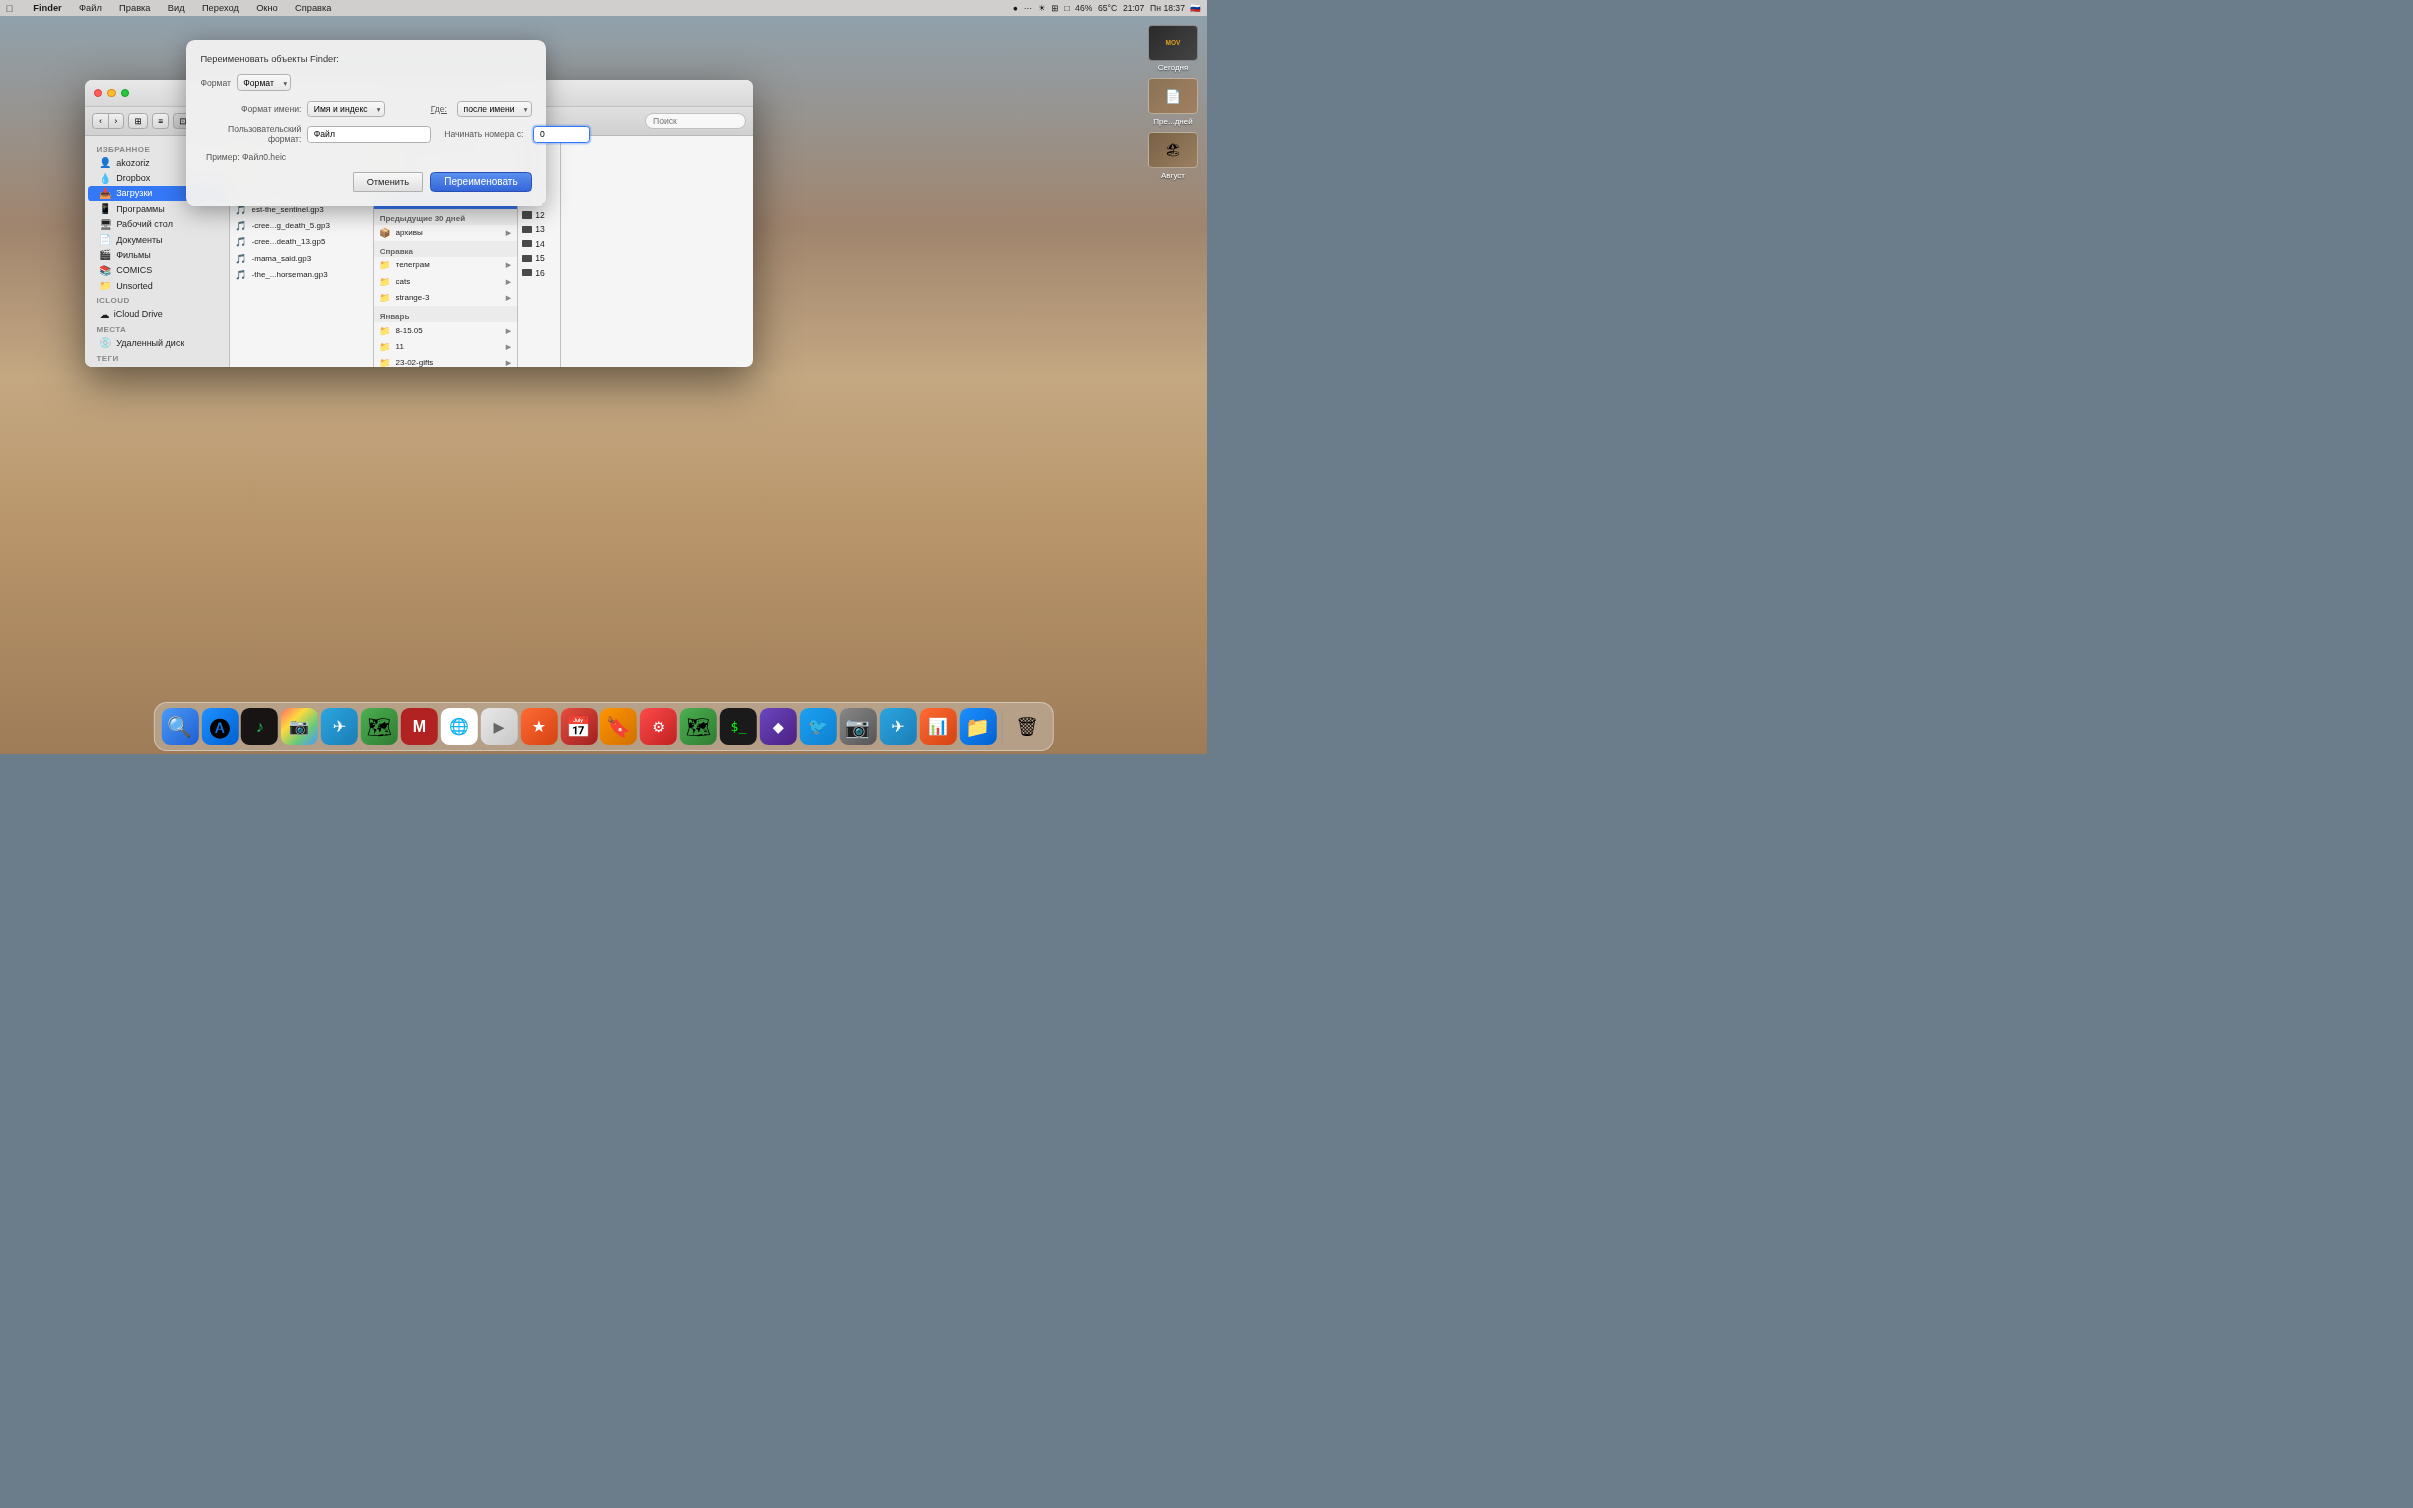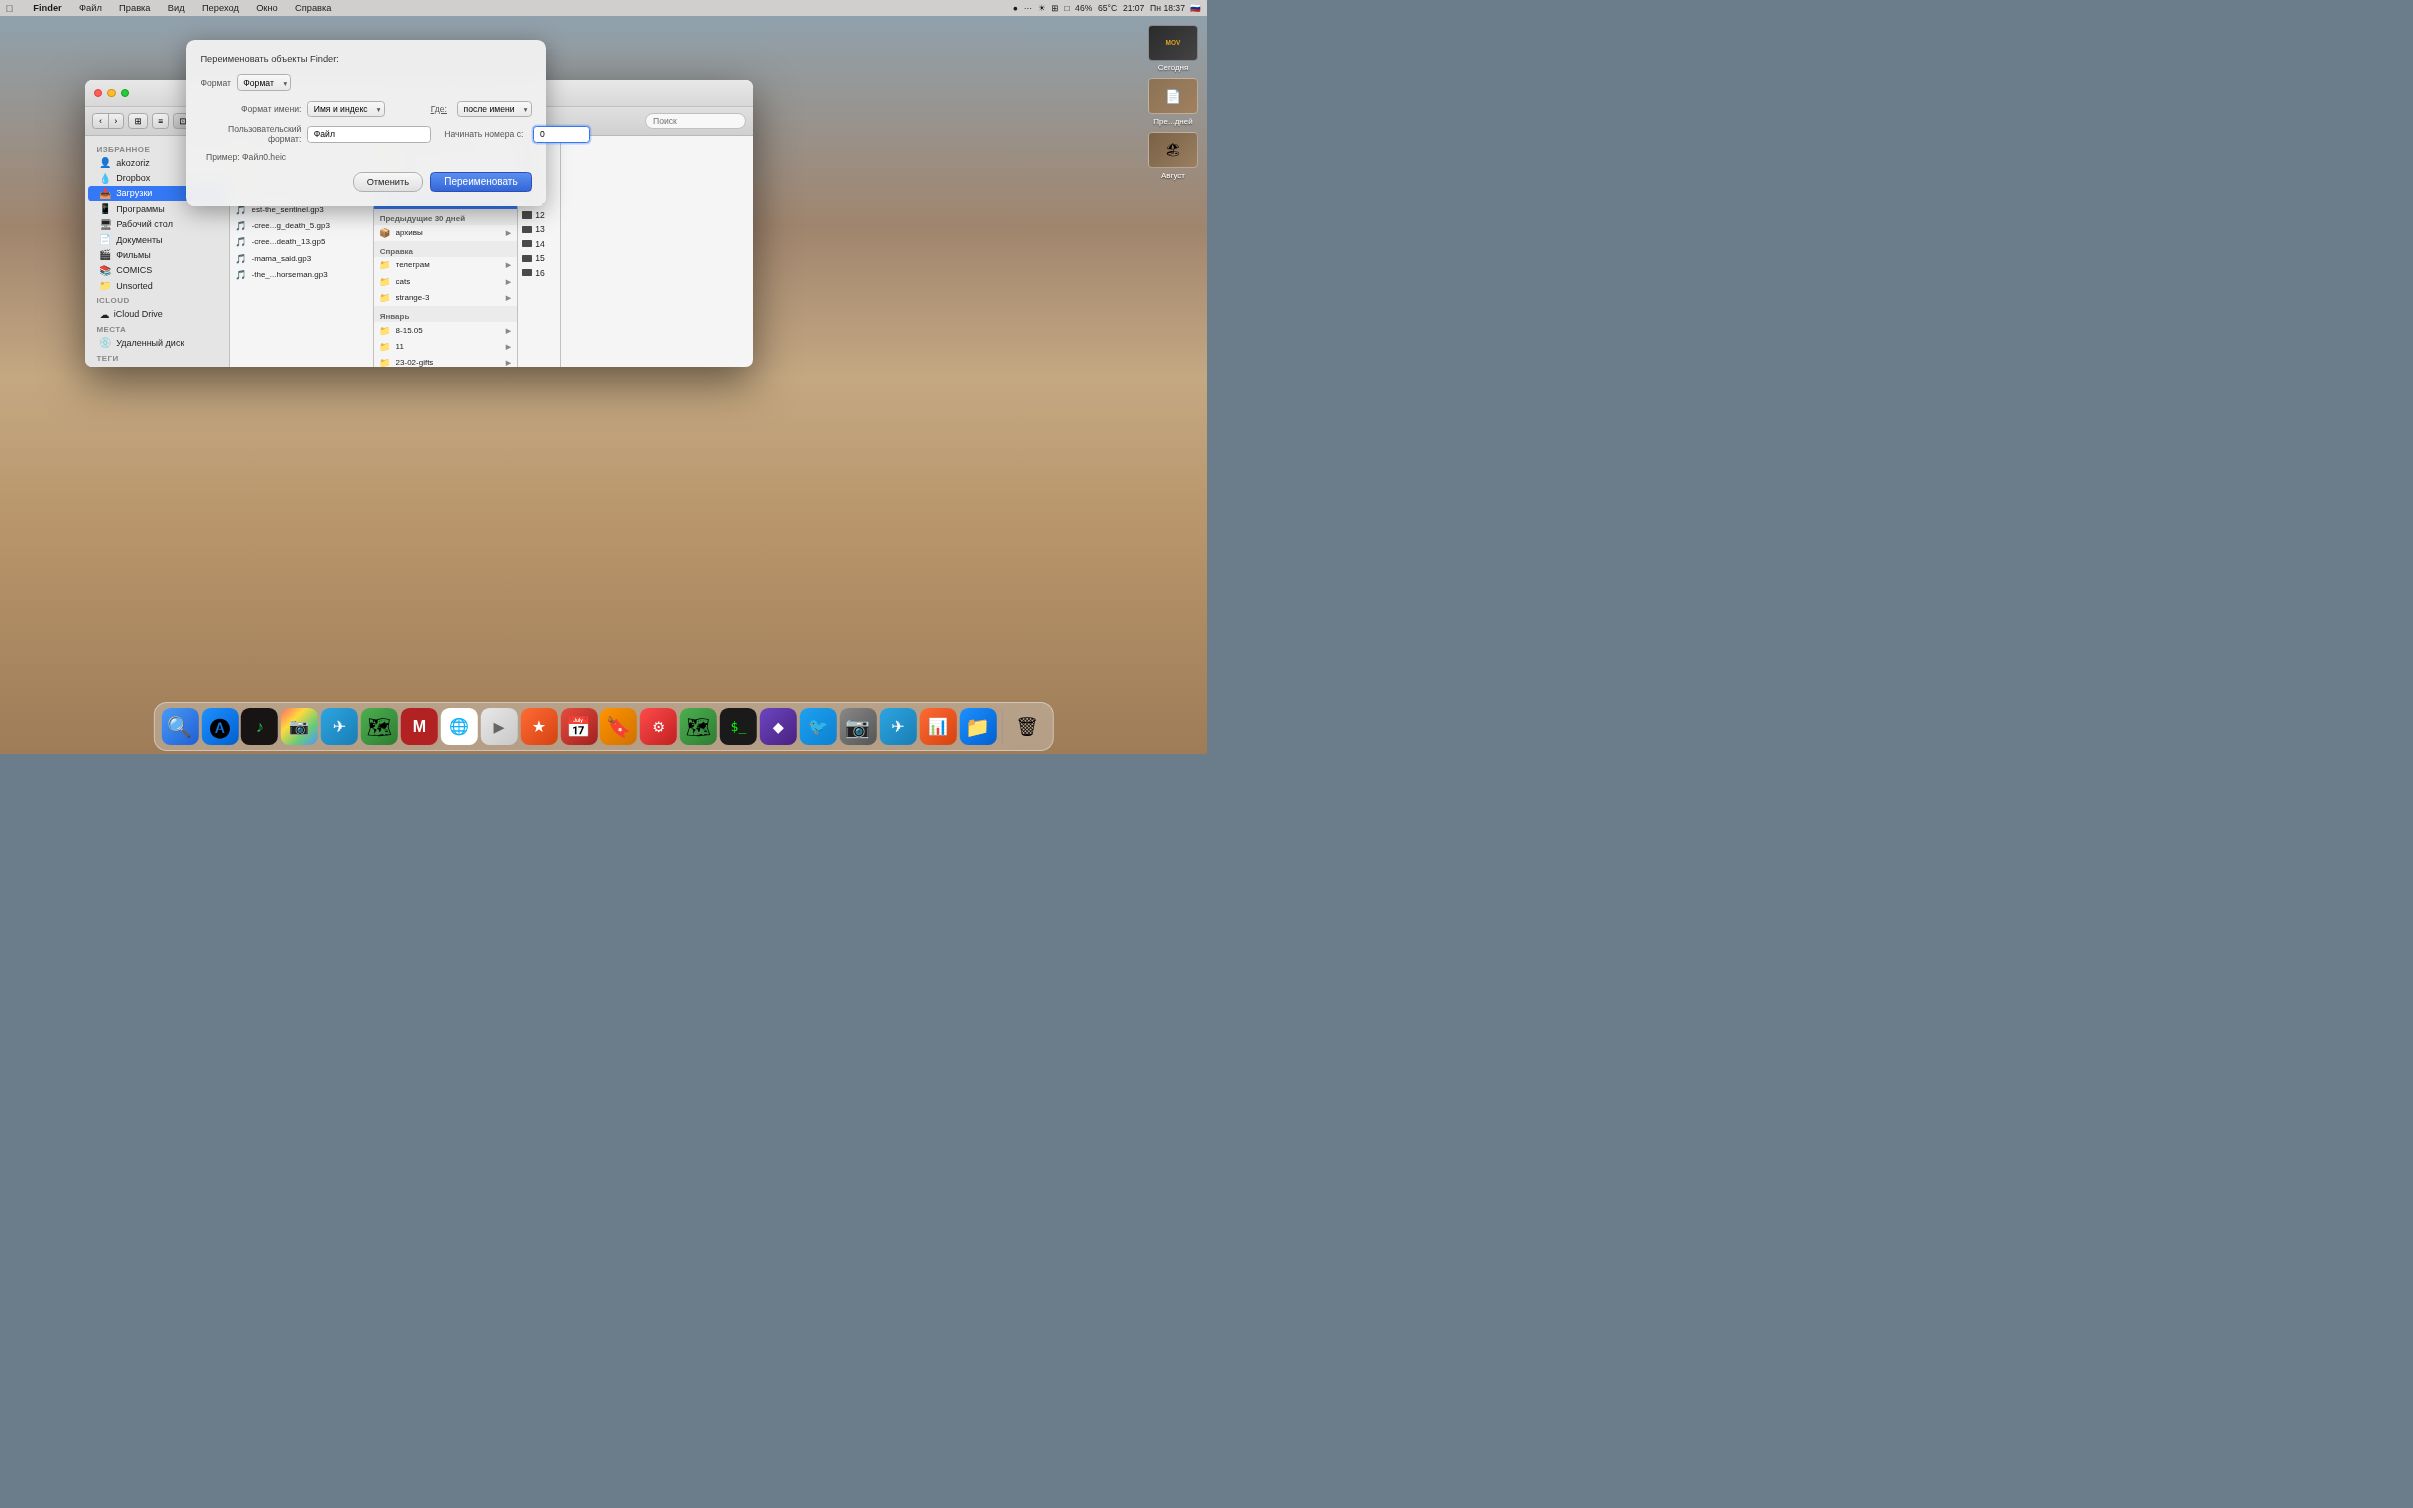--- a/index.html
+++ b/index.html
@@ -377,21 +377,21 @@
     }
     .dialog-buttons {
       display: flex;
       justify-content: flex-end;
       gap: 7.2px;
     }
     .btn-cancel {
       padding: 3.6px 13px;
       background: linear-gradient(180deg, #f8f8f8, #e0e0e0);
       border: 0.7px solid #b0b0b0;
-      border-radius: 9px;
+      border-radius: 1px;
       font-size: 9.3px;
       cursor: pointer;
       color: #222;
     }
     .btn-rename {
       padding: 3.6px 13px;
       background: linear-gradient(180deg, #5a8ff0, #3466d8);
       border: 0.7px solid #2a50b8;
       border-radius: 4.3px;
       font-size: 10px;

